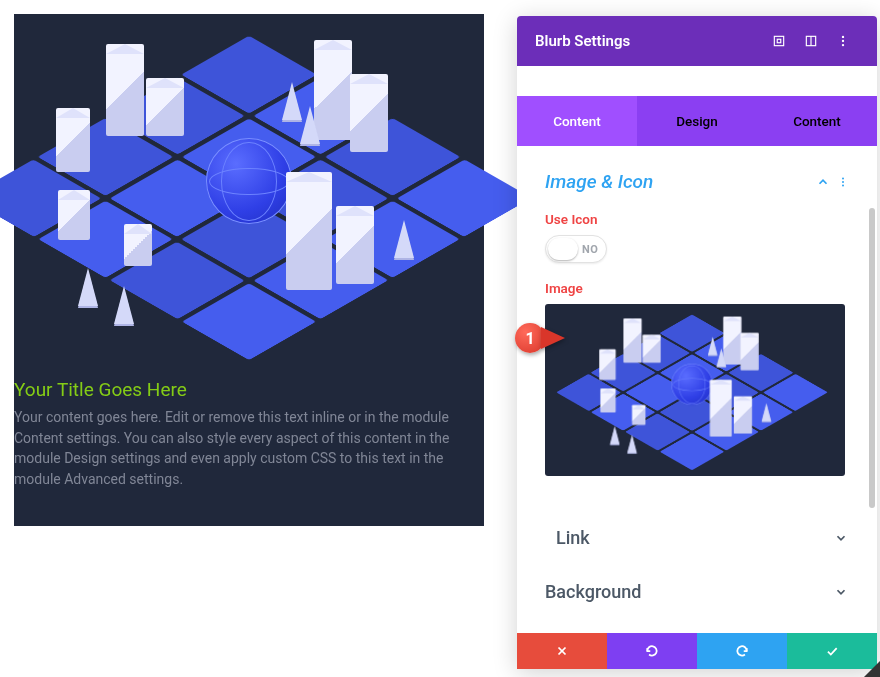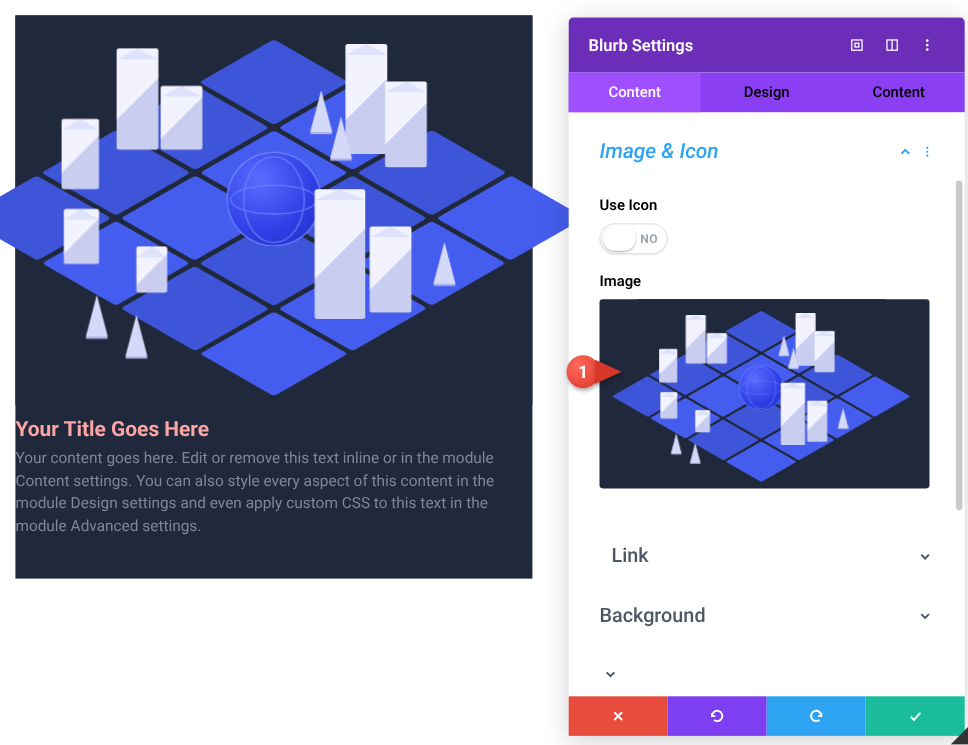--- a/index.html
+++ b/index.html
@@ -64,50 +64,50 @@
     border-bottom: 38px solid #d4d9f9;
     filter: drop-shadow(0 2px 0 #aeb4e5);
   }
   .t1 { left: 268px; top: 68px; }
   .t2 { left: 286px; top: 92px; }
   .t3 { left: 64px;  top: 254px; }
   .t4 { left: 100px; top: 272px; }
   .t5 { left: 380px; top: 206px; }
 
   .module-text { padding: 10px 0 0 0; }
-  .module-title { color: #fca5a5; font-size: 19px; font-weight: 700; margin-bottom: 6px; }
+  .module-title { color: #84cc16; font-size: 19px; font-weight: 400; margin-bottom: 6px; }
   .module-body { color: #808696; font-size: 14px; line-height: 1.47; }
 
   
   .panel { position: absolute; left: 517px; top: 16px; width: 360px; height: 653px; background: #fff; border-radius: 4px; display: flex; flex-direction: column; box-shadow: 0 4px 24px rgba(0,0,0,.18); }
 
   .panel-header { background: #6c2eb9; color: #fff; height: 50px; display: flex; align-items: center; padding: 0 18px; border-top-left-radius: 4px; border-top-right-radius: 4px; }
   .panel-title { font-size: 15px; font-weight: 600; flex: 1; }
   .hdr-icon { width: 32px; height: 32px; display: flex; align-items: center; justify-content: center; cursor: pointer; color: #fff; }
   .hdr-icon svg { width: 14px; height: 14px; }
 
-  .tabs { background: #8b3ff2; display: flex; height: 36px; }
+  .tabs { background: #8b3ff2; display: flex; height: 50px; margin-top: 30px; }
   .tab { flex: 1; display: flex; align-items: center; justify-content: center; color: #000000; font-size: 13.5px; font-weight: 500; cursor: pointer; }
   .tab.active { background: #a04fff; color: #fff; }
 
   .panel-body { flex: 1; overflow: hidden; position: relative; padding: 14px 0 12px; }
   .scroll-area { position: absolute; left: 0; right: 10px; top: 0; bottom: 0; padding: 14px 16px 12px 28px; }
 
   .section-header { display: flex; align-items: center; cursor: pointer; padding: 10px 0; font-style: italic; }
   .section-header.open .sect-title { color: #2ea3f2; font-size: 19px; font-weight: 500; }
   .sect-title { flex: 1; color: #4c5866; font-size: 18px; font-weight: 500; }
   .chev { width: 20px; height: 20px; display:flex; align-items:center; justify-content:center; color: #2ea3f2; }
   .kebab-section { width: 16px; height: 20px; display:flex; align-items:center; justify-content:center; color:#2ea3f2; margin-left:2px; }
 
   .sect-closed { display:flex; align-items:center; padding: 16px 0; border-top: 1px solid transparent; }
   .sect-closed .sect-title { color: #4c5866; font-size: 18px; }
   .sect-closed .chev { color: #4c5866; }
   .sect-closed .chev svg { transform: rotate(180deg); }
 
-  .field-label { color: #000000; font-size: 13.5px; font-weight: 600; margin: 20px 0 8px; }
+  .field-label { color: #ef4444; font-size: 13.5px; font-weight: 600; margin: 8px 0 8px; }
 
   .toggle { display: inline-flex; align-items: center; background: #fff; border: 1px solid #e2e2e2; border-radius: 16px; height: 28px; width: 62px; padding: 2px; cursor: pointer; box-shadow: 0 1px 2px rgba(0,0,0,.08); }
   .knob { width: 30px; height: 22px; background: #fff; border-radius: 12px; box-shadow: 0 1px 2px rgba(0,0,0,.3); }
   .toggle-label { font-size: 11px; font-weight: 700; color: #a1a6ad; margin-left: 4px; letter-spacing: .5px; }
 
   .image-well { margin-top: 8px; width: 300px; height: 172px; background: #20283b; border-radius: 3px; position: relative; overflow: hidden; cursor: pointer; }
   .image-well .mini-iso { transform: scale(.48); transform-origin: center; position: absolute; left: -88px; top: -92px; width: 470px; height: 354px; }
 
   .scrollbar-track { position: absolute; right: 2px; top: 62px; width: 6px; height: 300px; background: transparent; }
   .scrollbar-thumb { width: 6px; height: 300px; background: #c9c9c9; border-radius: 3px; }

